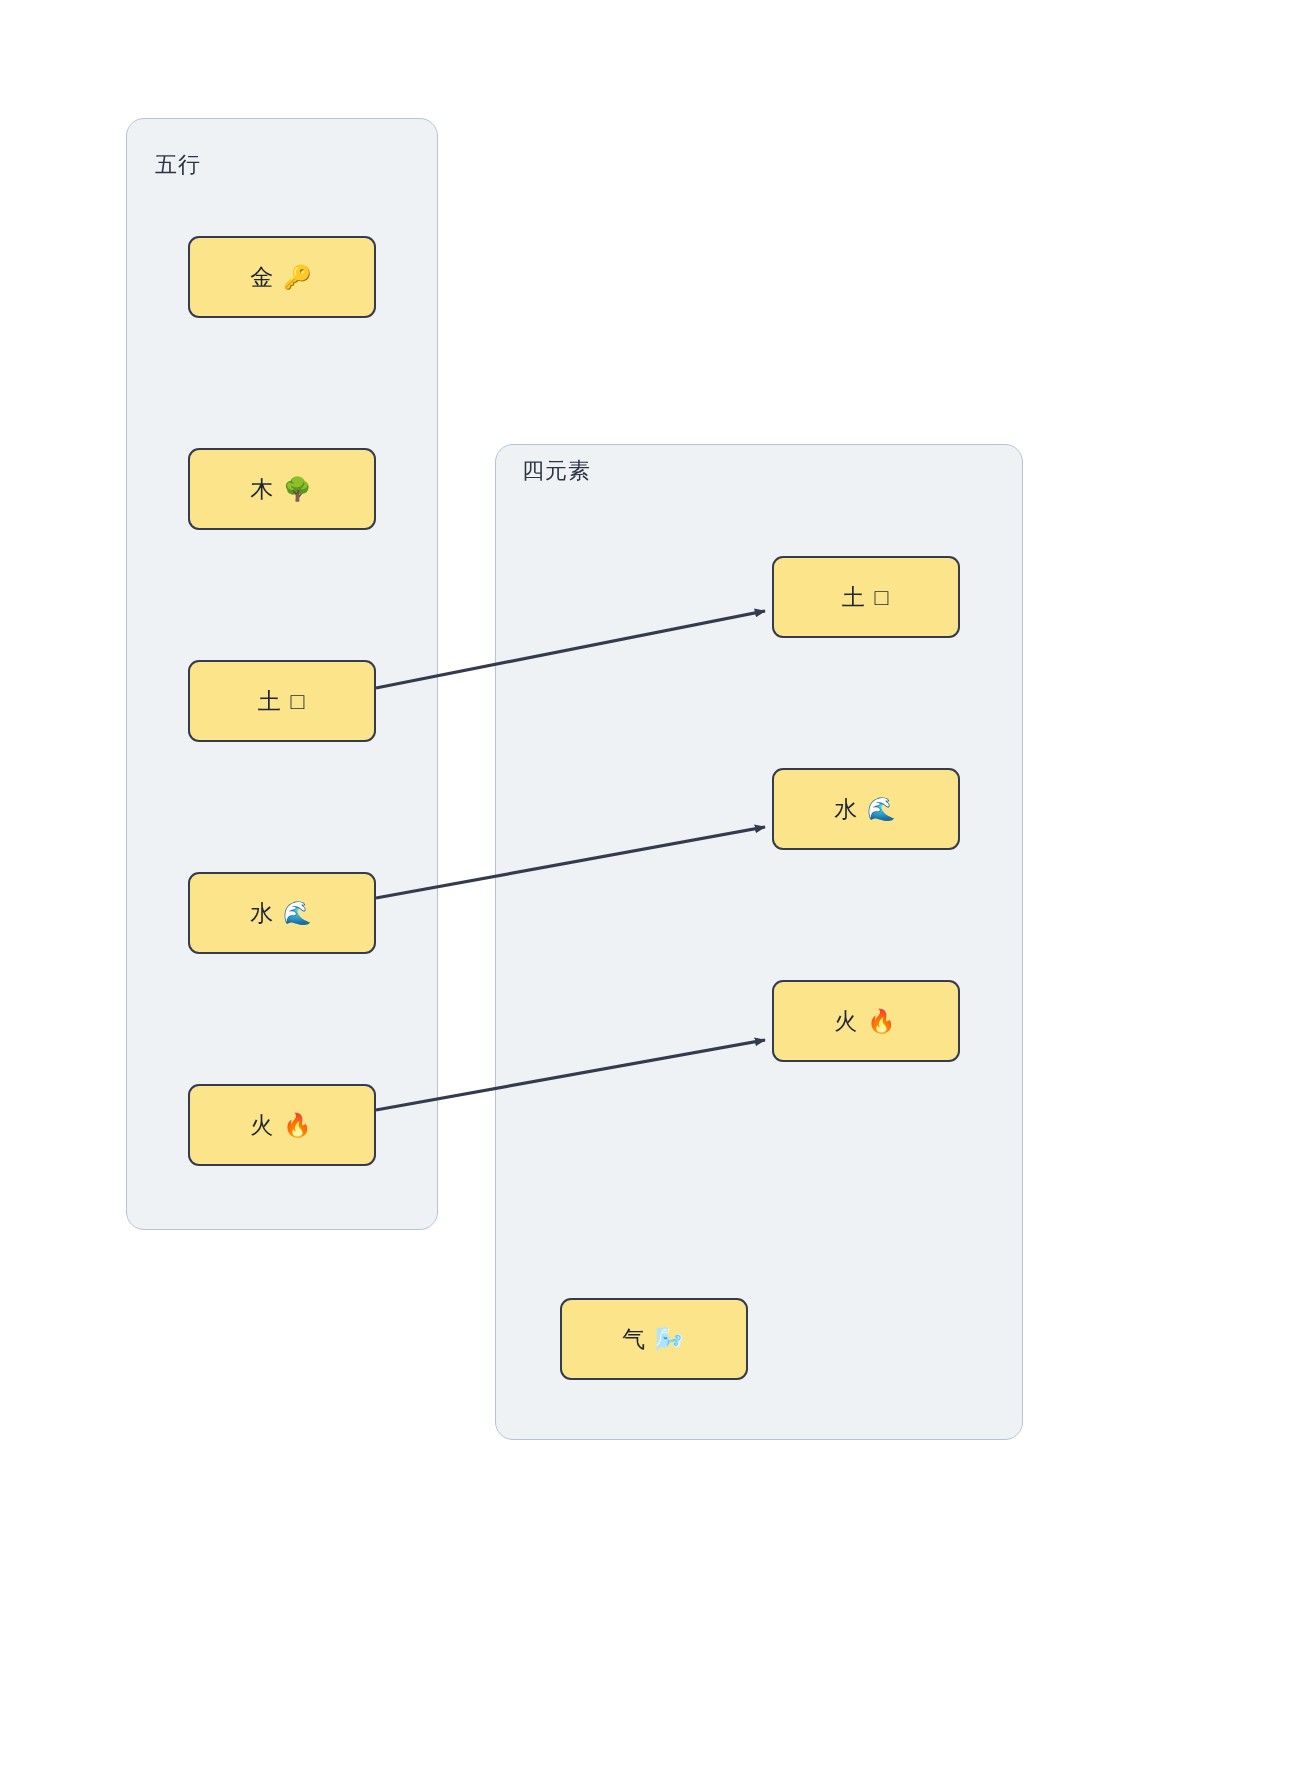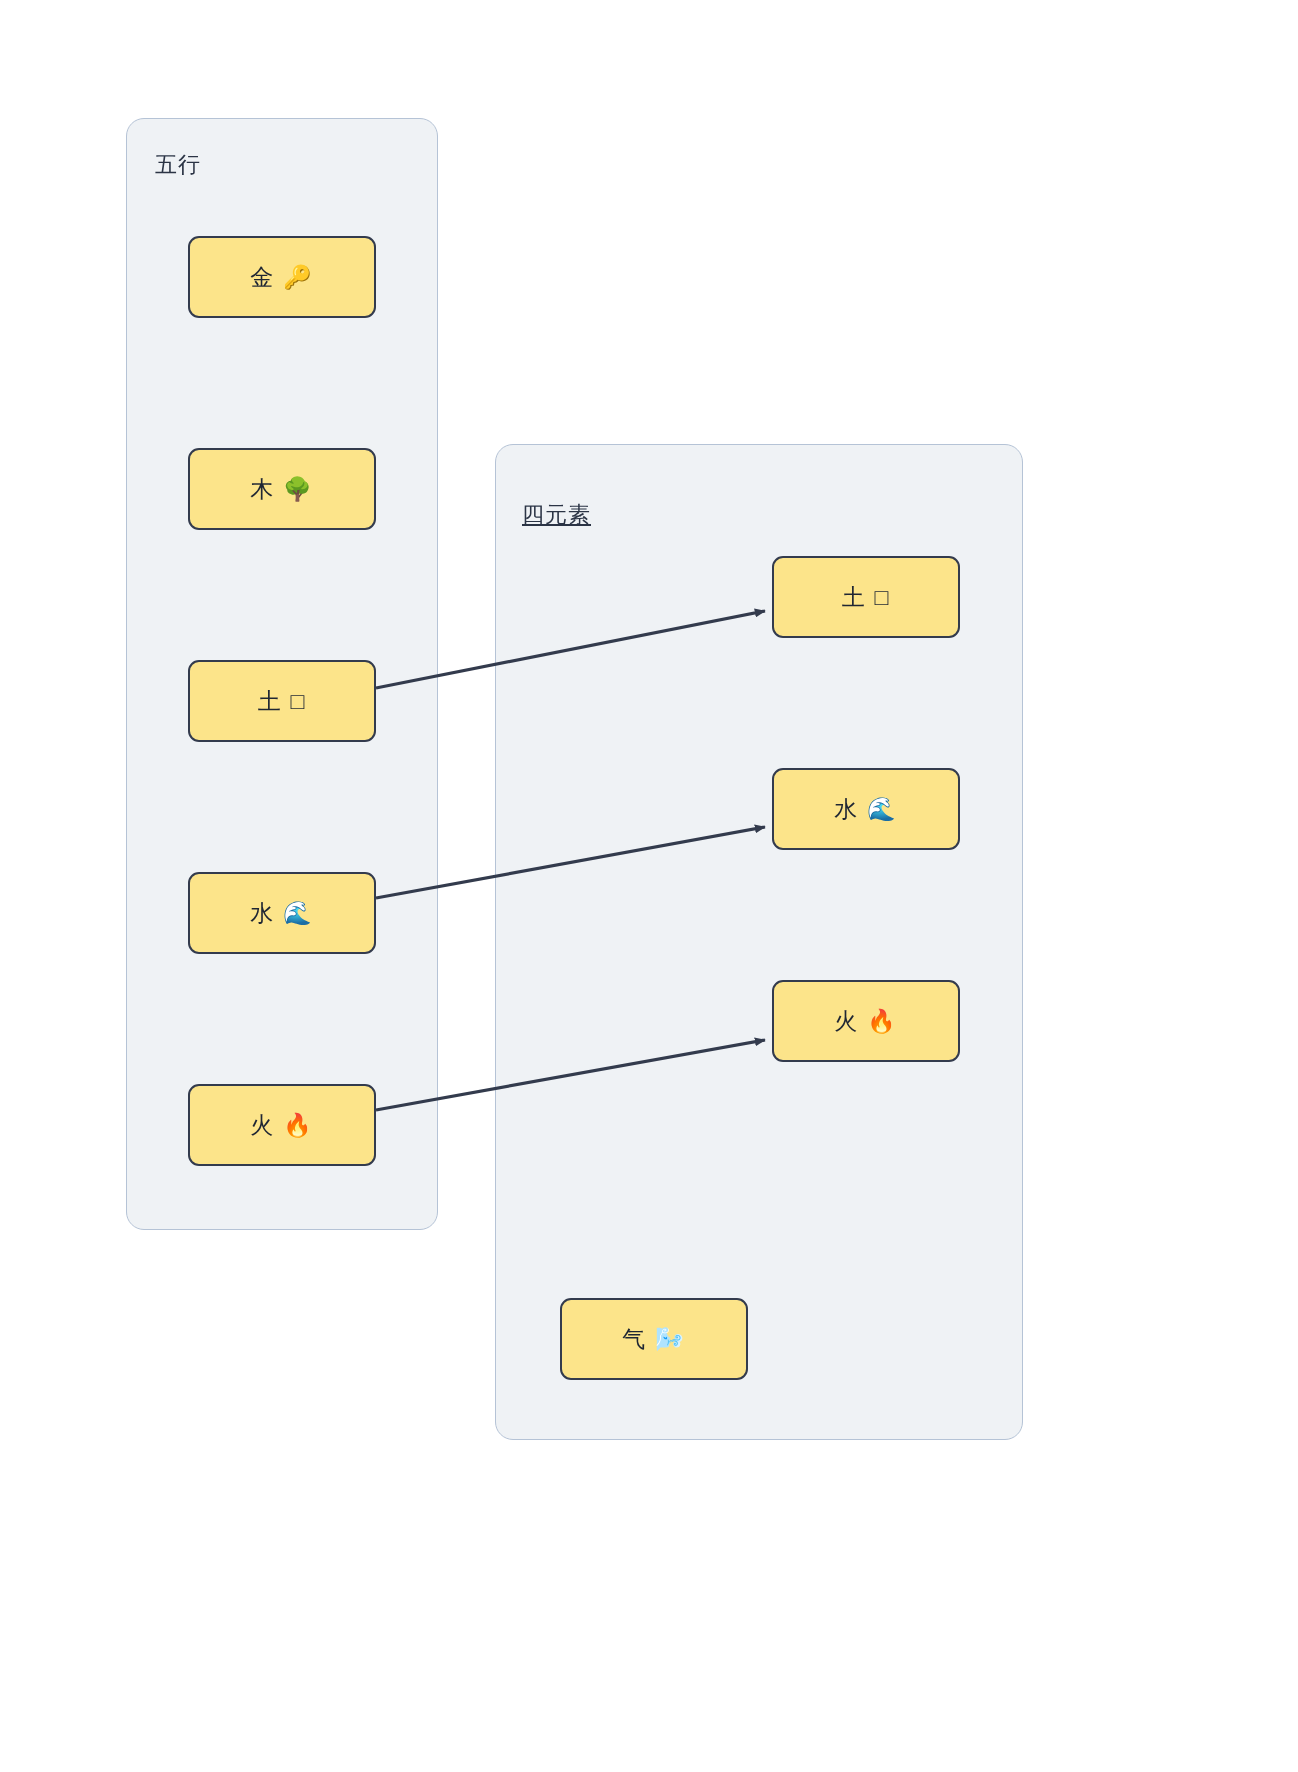--- a/index.html
+++ b/index.html
@@ -63,21 +63,21 @@
   }
 </style>
 </head>
 <body>
 
 <div id="canvas">
   <div id="clusters-layer">
       <div class="cluster" style="left: 126px; top: 118px; width: 312px; height: 1112px;"></div>
       <div class="cluster-label" style="left: 155px; top: 150px;">五行</div>
       <div class="cluster" style="left: 495px; top: 444px; width: 528px; height: 996px;"></div>
-      <div class="cluster-label" style="left: 522px; top: 500px; text-decoration: underline;">四元素</div>
+      <div class="cluster-label" style="left: 522px; top: 456px;">四元素</div>
     </div>
   <svg class="edges" id="edges-layer">
     <defs>
       <marker id="arrowhead" markerWidth="11" markerHeight="9" refX="10.2" refY="4.5" orient="auto" markerUnits="userSpaceOnUse">
         <path d="M0,0 L11,4.5 L0,9 Z" fill="#333b4d"></path>
       </marker>
     </defs>
   <line class="edge-path" x1="376" y1="688" x2="765" y2="611" marker-end="url(#arrowhead)"></line>
       <line class="edge-path" x1="376" y1="898" x2="765" y2="827" marker-end="url(#arrowhead)"></line>
       <line class="edge-path" x1="376" y1="1110" x2="765" y2="1040" marker-end="url(#arrowhead)"></line>

